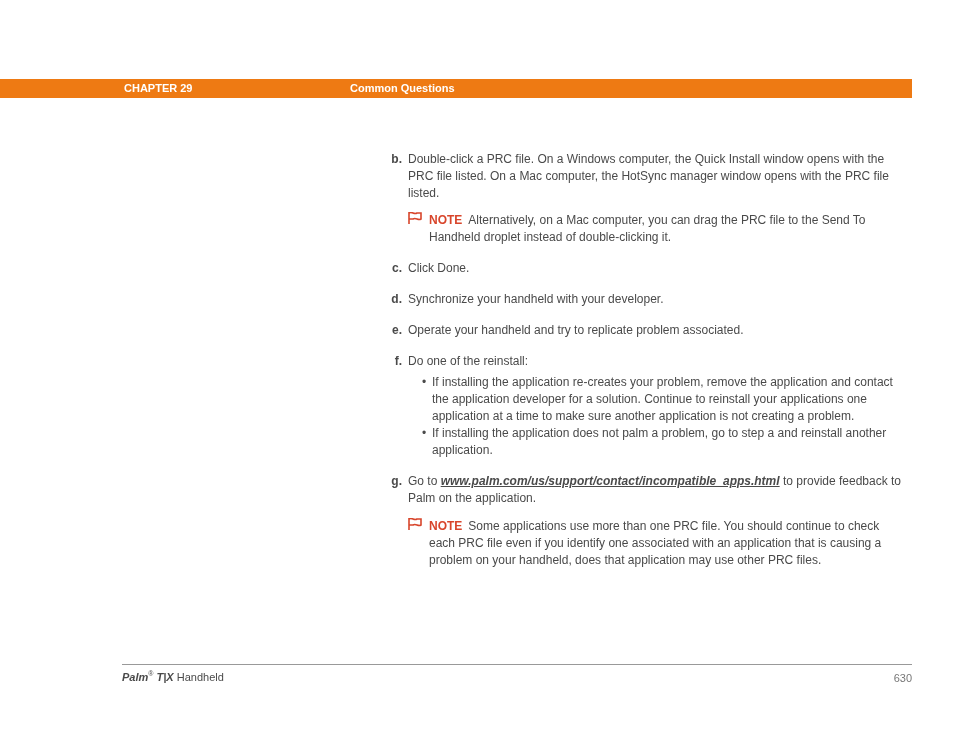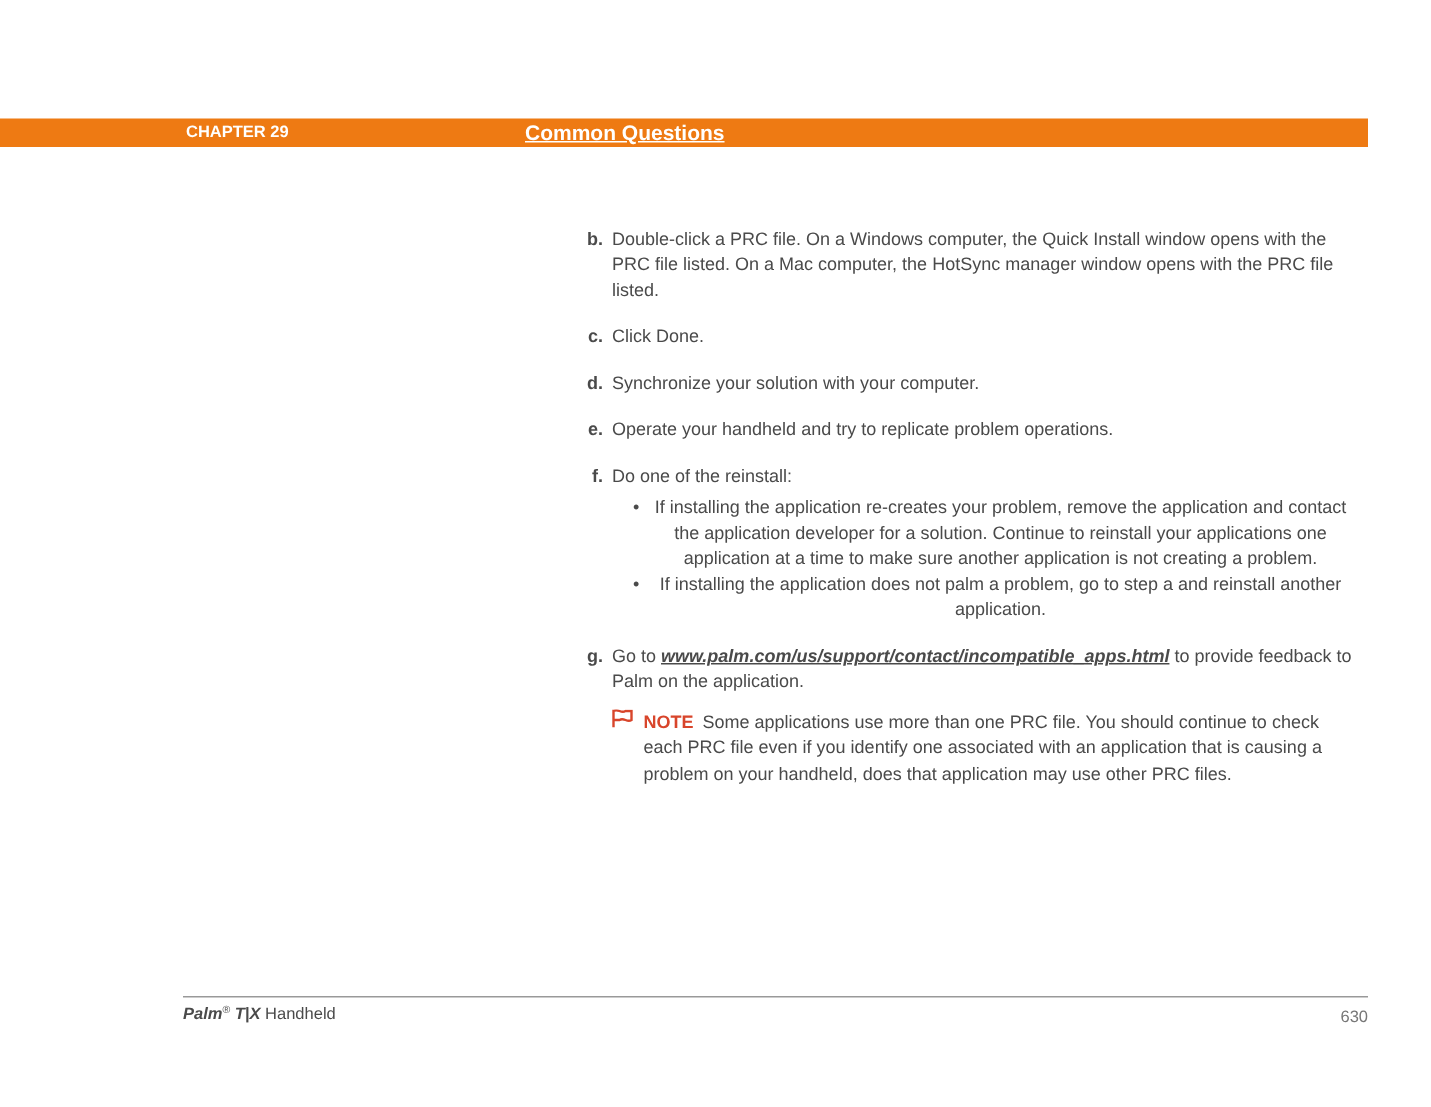--- a/index.html
+++ b/index.html
@@ -1,33 +1,33 @@
 <!DOCTYPE html>
 <html><head>
 <meta charset="utf-8">
 <style>
   * { box-sizing: border-box; margin: 0; padding: 0; }
   html, body { width: 954px; height: 738px; background: #fff; font-family: "Helvetica Neue", Helvetica, Arial, sans-serif; color: #4a4a4a; }
   .page { position: relative; width: 954px; height: 738px; }
   .header-bar { position: absolute; top: 79px; left: 0; width: 912px; height: 19px; background: #ee7a13; }
   .header-bar .chapter { position: absolute; left: 124px; top: 0; line-height: 19px; font-size: 11px; font-weight: 700; color: #fff; }
-  .header-bar .title { position: absolute; left: 350px; top: 0; line-height: 19px; font-size: 14px; font-weight: 700; color: #fff; text-decoration: underline; }
+  .header-bar .title { position: absolute; left: 350px; top: 0; line-height: 19px; font-size: 11px; font-weight: 700; color: #fff; }
   .content { position: absolute; left: 384px; top: 151px; width: 518px; font-size: 12px; line-height: 1.42; color: #4a4a4a; }
   .list-item { display: flex; margin-bottom: 14px; }
   .list-label { flex: 0 0 18px; font-weight: 700; text-align: right; margin-right: 6px; }
   .list-body { flex: 1; }
   .note-block { display: flex; margin-top: 10px; margin-bottom: 0; }
   .note-icon { flex: 0 0 18px; color: #d8452b; font-weight: 700; margin-right: 3px; }
   .note-icon svg { width: 14px; height: 12px; }
   .note-text { flex: 1; }
   .note-label { font-weight: 700; color: #d8452b; margin-right: 6px; }
   .bullets { margin-top: 4px; margin-bottom: 0; padding-left: 14px; }
   .bullet { display: flex; }
   .bullet .marker { flex: 0 0 10px; }
-  .bullet .btext { flex: 1; text-align: center; }
+  .bullet .btext { flex: 1; }
   a.link { color: #4a4a4a; font-weight: 700; text-decoration: underline; font-style: italic; }
   .footer-rule { position: absolute; left: 122px; top: 664px; width: 790px; height: 1px; background: #999; }
   .footer-left { position: absolute; left: 122px; top: 670px; font-size: 11px; color: #4a4a4a; }
   .footer-left .bold { font-weight: 700; font-style: italic; }
   .footer-left sup { font-size: 7px; vertical-align: super; }
   .footer-right { position: absolute; right: 42px; top: 672px; font-size: 11px; color: #777; }
 </style>
 </head>
 <body>
 
@@ -37,36 +37,46 @@
     <div class="chapter">CHAPTER 29</div>
     <div class="title">Common Questions</div>
   </div>
 
   <div class="content">
 
     <div class="list-item">
       <div class="list-label">b.</div>
       <div class="list-body">
         <span>Double-click a PRC file. On a Windows computer, the Quick Install window opens with the PRC file listed. On a Mac computer, the HotSync manager window opens with the PRC file listed.</span>
+        <div class="note-block">
+          <div class="note-icon">
+            <svg viewBox="0 0 14 12">
+                <path d="M1 0 L1 12 M1 1 C4 -1 6 3 9 1 L13 1 L13 7 C10 9 8 5 5 7 L1 7" stroke="#d8452b" stroke-width="1.6" fill="none"></path>
+              </svg>
+          </div>
+          <div class="note-text">
+            <span class="note-label">NOTE</span><span>Alternatively, on a Mac computer, you can drag the PRC file to the Send To Handheld droplet instead of double-clicking it.</span>
+          </div>
+        </div>
       </div>
     </div>
 
     <div class="list-item">
       <div class="list-label">c.</div>
       <div class="list-body">Click Done.</div>
     </div>
 
     <div class="list-item">
       <div class="list-label">d.</div>
-      <div class="list-body">Synchronize your solution with your computer.</div>
+      <div class="list-body">Synchronize your handheld with your developer.</div>
     </div>
 
     <div class="list-item">
       <div class="list-label">e.</div>
-      <div class="list-body">Operate your handheld and try to replicate problem operations.</div>
+      <div class="list-body">Operate your handheld and try to replicate problem associated.</div>
     </div>
 
     <div class="list-item">
       <div class="list-label">f.</div>
       <div class="list-body">
         <span>Do one of the reinstall:</span>
         <div class="bullets">
           <div class="bullet">
             <div class="marker">•</div>
             <div class="btext">If installing the application re-creates your problem, remove the application and contact the application developer for a solution. Continue to reinstall your applications one application at a time to make sure another application is not creating a problem.</div>

